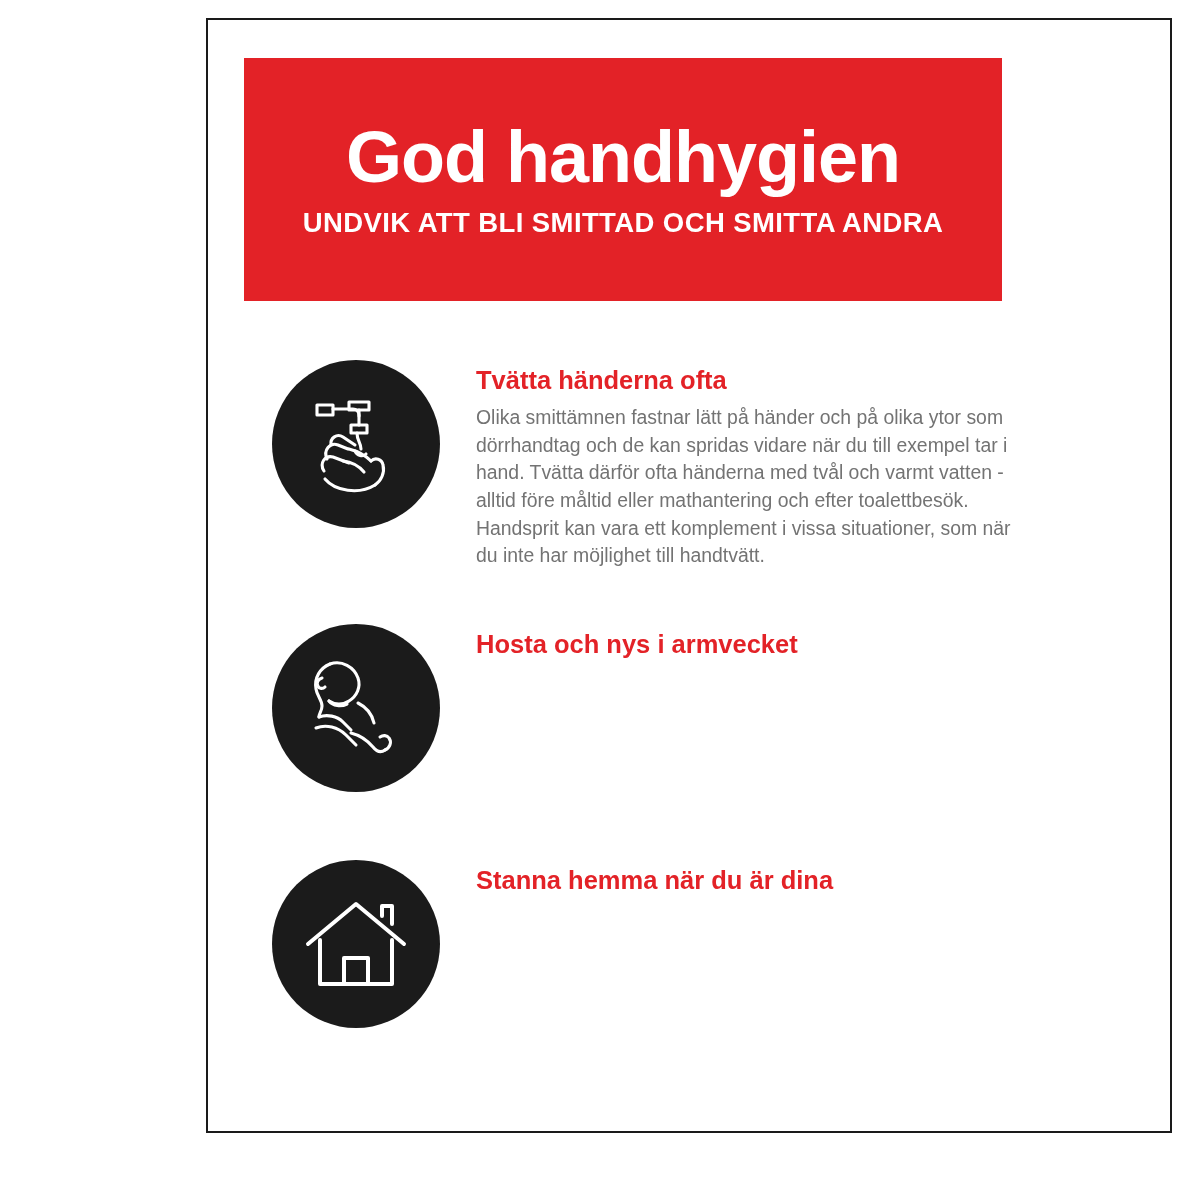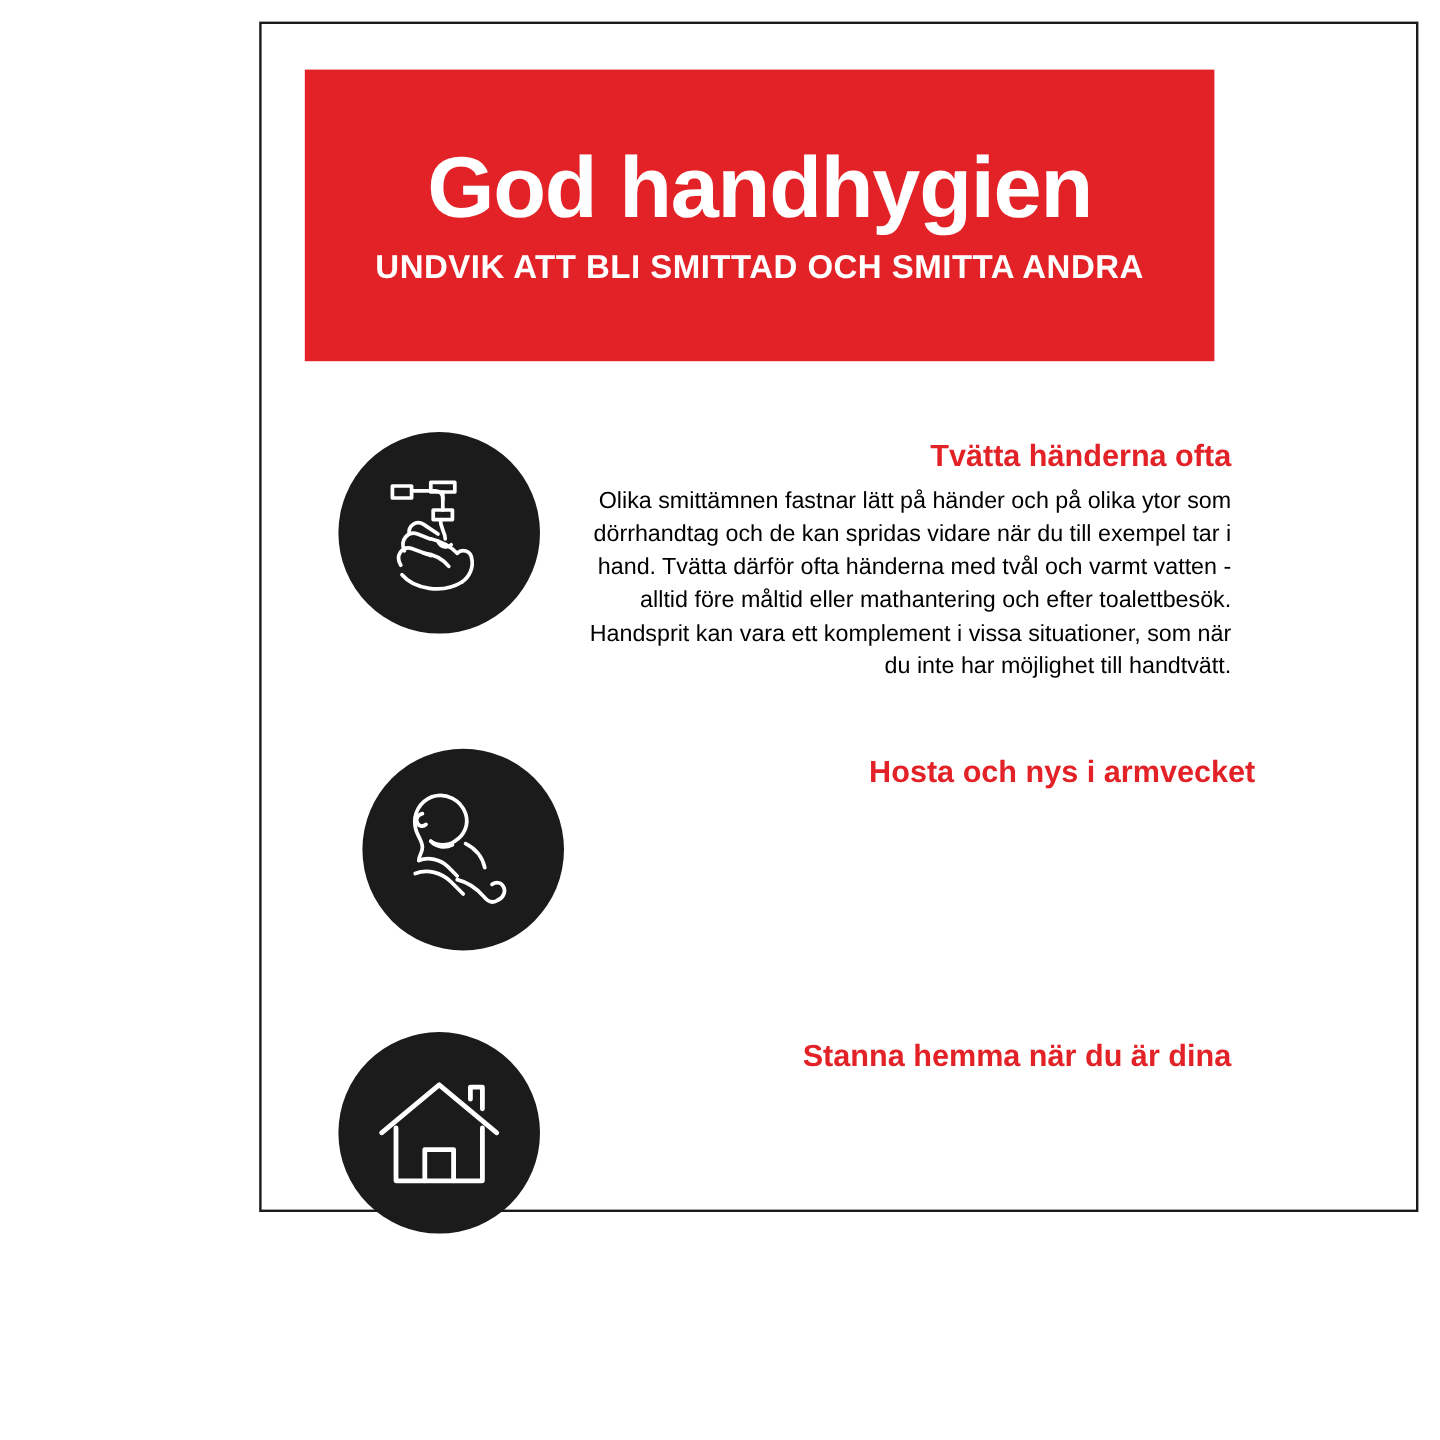--- a/index.html
+++ b/index.html
@@ -8,24 +8,24 @@
     background: #ffffff;
   }
   body {
     width: 1200px;
     height: 1200px;
     font-family: "Liberation Sans", sans-serif;
     overflow: hidden;
   }
   .poster {
     position: absolute;
-    left: 216px;
+    left: 206px;
     top: 18px;
     width: 966px;
-    height: 992px;
+    height: 1115px;
     border: 2px solid #1a1a1a;
     background: #ffffff;
     box-sizing: border-box;
   }
   .header {
     position: absolute;
     left: 36px;
     top: 38px;
     width: 758px;
     height: 243px;
@@ -50,29 +50,28 @@
     font-weight: bold;
     letter-spacing: 0.4px;
     text-align: center;
     margin: 0;
   }
   .sections {
     position: absolute;
     left: 0;
     top: 340px;
     width: 100%;
-    text-align: right;
   }
   .section {
     position: relative;
     display: flex;
     align-items: flex-start;
   }
   .section.s1 { margin-top: 0; }
-  .section.s2 { margin-top: 54px; margin-left: 20px; }
+  .section.s2 { margin-top: 54px; }
   .section.s3 { margin-top: 68px; }
   .icon-wrap {
     flex: 0 0 auto;
     width: 168px;
     height: 168px;
     margin-left: 64px;
     border-radius: 50%;
     background: #1b1b1b;
     display: flex;
     align-items: center;
@@ -89,21 +88,21 @@
     max-width: 540px;
   }
   .sec-title {
     color: #e32227;
     font-size: 25.5px;
     font-weight: bold;
     margin: 0 0 9px 0;
     line-height: 1.15;
   }
   .sec-body {
-    color: #000000;
+    color: #737373;
     font-size: 19.4px;
     line-height: 1.42;
     margin: 0;
   }
 </style>
 </head>
 <body>
 
 <div class="poster">
 

